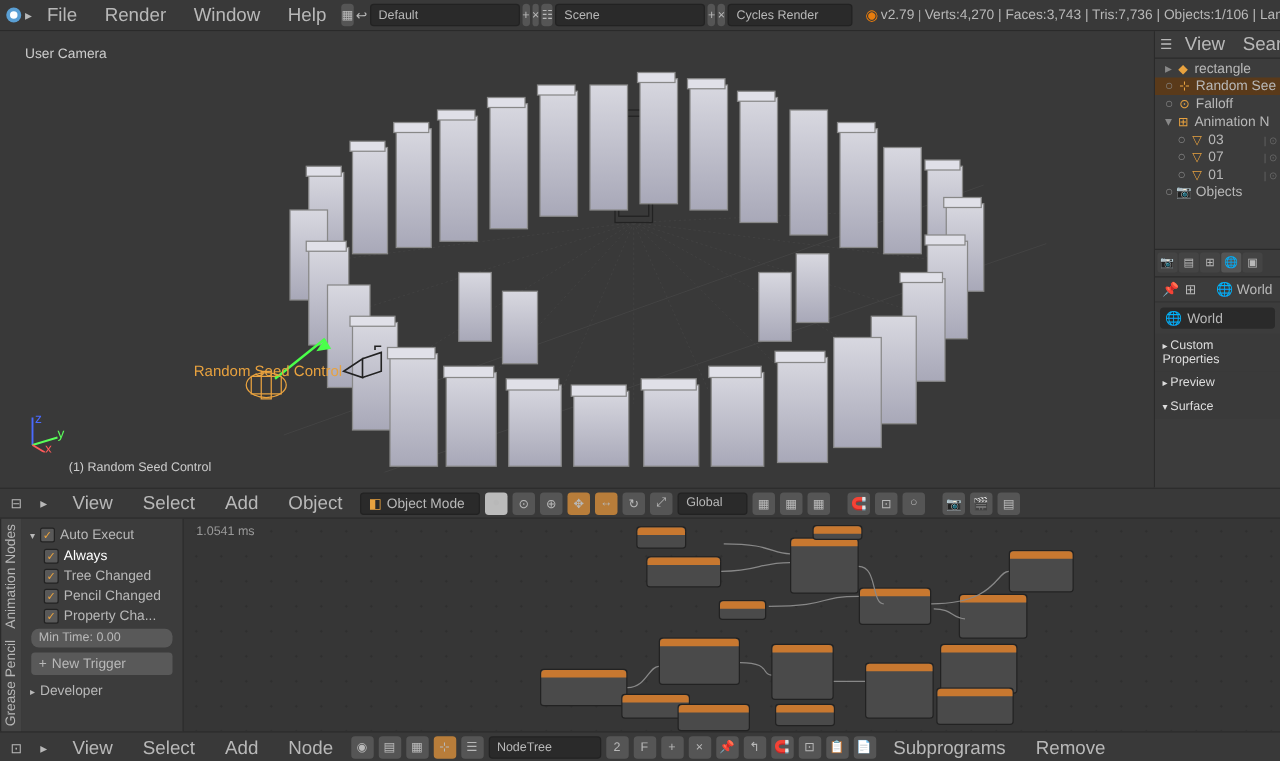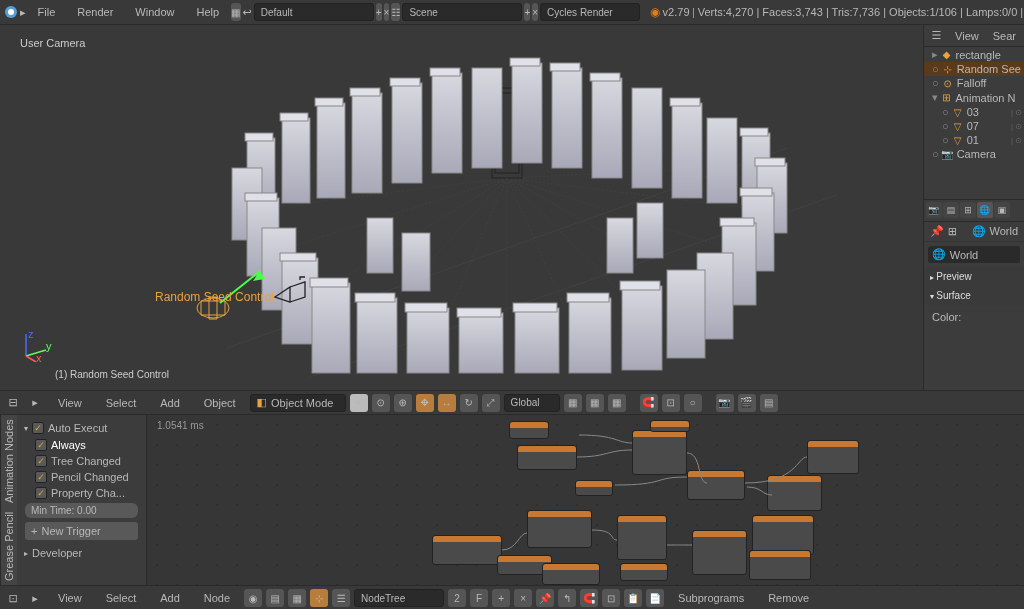--- a/index.html
+++ b/index.html
@@ -1,19 +1,19 @@
 <!DOCTYPE html>
 <html><head>
 <meta charset="utf-8">
 <style>
 *{margin:0;padding:0;box-sizing:border-box;font-family:Arial,sans-serif;font-size:11px;color:#b8b8b8;user-select:none}
 body{background:#393939;width:1024px;height:609px;overflow:hidden;position:relative}
 .topbar{height:25px;background:#393939;border-bottom:1px solid #2a2a2a;display:flex;align-items:center;padding:0 4px;gap:2px}
 .icon-btn{width:18px;height:18px;display:inline-flex;align-items:center;justify-content:center;border-radius:3px;cursor:pointer}
-.menu-item{padding:3px 10px;cursor:pointer;font-size:11px}
+.menu-item{padding:3px 10px;cursor:pointer;font-size:15px}
 .dropdown-field{background:#2a2a2a;border:1px solid #222;border-radius:3px;padding:2px 6px;height:18px;display:flex;align-items:center;min-width:120px;font-size:10px}
 .sq-btn{width:18px;height:18px;background:#555;border-radius:3px;display:inline-flex;align-items:center;justify-content:center;cursor:pointer;font-size:10px}
 .stats{margin-left:auto;font-size:10px;color:#aaa;white-space:nowrap}
 .main-area{display:flex;height:365px}
 .viewport{flex:1;background:#393939;position:relative}
 .viewport-label{position:absolute;top:12px;left:20px;font-size:11px;color:#ccc}
 .viewport-bottom{position:absolute;bottom:10px;left:55px;font-size:10px;color:#ccc}
 .axis-gizmo{position:absolute;bottom:30px;left:20px;width:30px;height:30px}
 .viewport-img{position:absolute;top:5px;left:90px;right:0;bottom:5px;display:flex;align-items:center;justify-content:center}
 .annot{position:absolute;left:155px;top:265px;font-size:12px;color:#e8a23f}
@@ -260,44 +260,44 @@
           </div>
         <div class="tree-item" style="padding-left:18px">
             <span style="color:#888">○</span>
             <span class="tree-icon" style="color:#e8a23f">▽</span>
             <span>01</span>
             <span style="margin-left:auto;color:#666;font-size:8px">| ⊙</span>
           </div>
         <div class="tree-item" style="padding-left:8px">
             <span style="color:#888">○</span>
             <span class="tree-icon" style="color:#aaa">📷</span>
-            <span>Camera</span>
+            <span>Objects</span>
           </div>
       </div>
     </div>
     <div class="props">
       <div class="props-tabs">
         <span class="ptab">📷</span>
         <span class="ptab">▤</span>
         <span class="ptab">⊞</span>
         <span class="ptab" style="background:#555">🌐</span>
         <span class="ptab">▣</span>
       </div>
       <div class="prop-row">
           <span>📌</span>
           <span>⊞</span>
           <span style="margin-left:auto">🌐 <span>World</span></span>
         </div>
       <div class="world-field">
           <span>🌐</span>
           <span>World</span>
         </div>
+      <div class="prop-header">Custom Properties</div>
       <div class="prop-header">Preview</div>
       <div class="prop-header open">Surface</div>
-      <div style="padding:6px 8px 10px"><span>Color:</span></div>
 
     </div>
   </div>
 </div>
 
 <div class="viewport-header">
   <span class="icon-btn">⊟</span>
   <span class="icon-btn">▸</span>
   <span class="menu-item">View</span>
   <span class="menu-item">Select</span>

